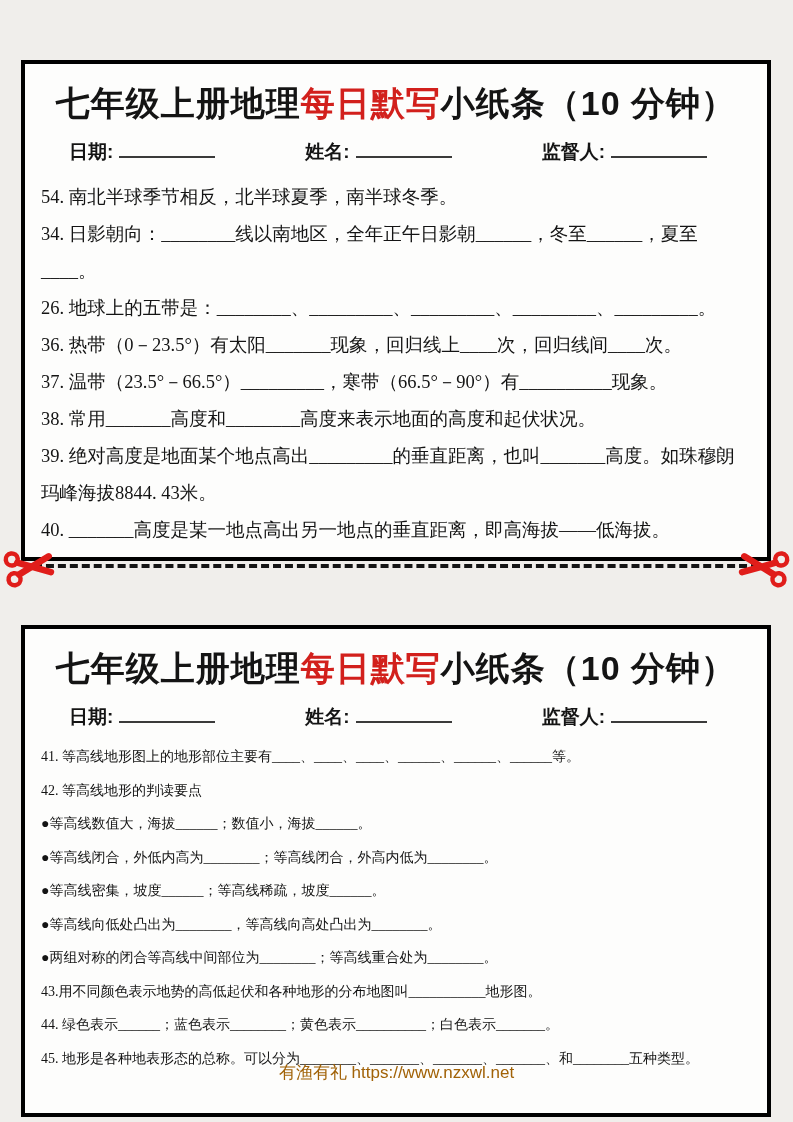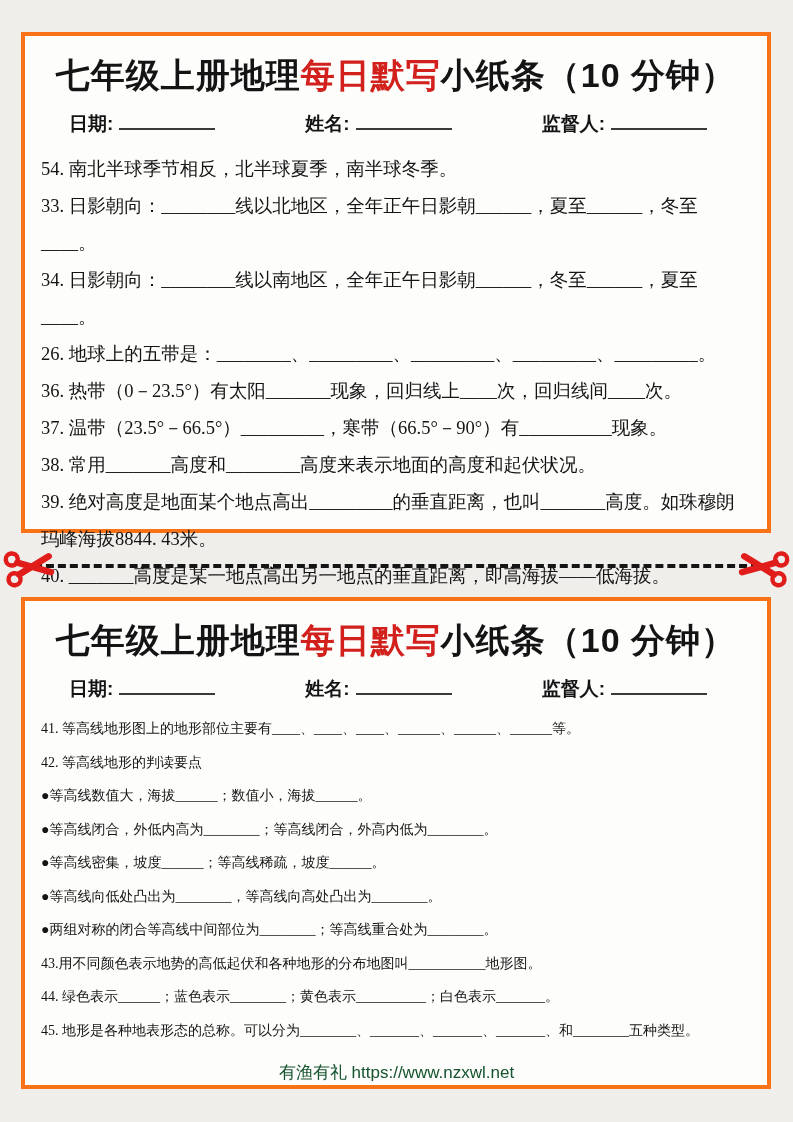--- a/index.html
+++ b/index.html
@@ -7,21 +7,22 @@
     width:793px;height:1122px;position:relative;
     background:#f0eeeb;
     font-family:"Liberation Serif","DejaVu Serif",serif;
     color:#141414;
     overflow:hidden;
   }
   .sheet{
     position:absolute;left:21px;width:750px;
     box-sizing:border-box;
     background:#fdfdfc;
-    border:4px solid #f97316;
+    border:4px solid #000000;
+    margin-top:28px;
   }
   .sheet.first{top:32px;height:501px;}
   .sheet.second{top:597px;height:492px;}
   .title{
     text-align:center;
     font-family:"Liberation Sans","DejaVu Sans",sans-serif;
     font-weight:900;
     font-size:34px;
     letter-spacing:1px;
     margin:17px 6px 10px 6px;
@@ -57,39 +58,38 @@
   .scissors{
     position:absolute;top:0;width:52px;height:46px;
   }
   .scissors.left{left:4px;transform:rotate(-8deg);}
   .scissors.right{right:4px;transform:scaleX(-1) rotate(-8deg);}
   .watermark{
     position:absolute;left:0;top:1061px;width:793px;
     text-align:center;
     font-family:"Liberation Sans","DejaVu Sans",sans-serif;
     font-size:17px;
-    color:#14532d;
+    color:#a16207;
     z-index:5;
   }
 </style>
 </head>
 <body>
 
 <div class="sheet first">
   <div class="title">
     <span>七年级上册地理</span><span class="red">每日默写</span><span>小纸条（10 分钟）</span>
   </div>
   <div class="fields">
     <span class="field"><span>日期:</span><span class="blank"></span></span>
     <span class="field"><span>姓名:</span><span class="blank"></span></span>
     <span class="field"><span>监督人:</span><span class="blank"></span></span>
   </div>
   <div class="lines">
     <p>54. 南北半球季节相反，北半球夏季，南半球冬季。</p>
-    <p>33. 日影朝向：________线以北地区，全年正午日影朝______，夏至______，冬至____。</p>
     <p>34. 日影朝向：________线以南地区，全年正午日影朝______，冬至______，夏至____。</p>
     <p>26. 地球上的五带是：________、_________、_________、_________、_________。</p>
     <p>36. 热带（0－23.5°）有太阳_______现象，回归线上____次，回归线间____次。</p>
     <p>37. 温带（23.5°－66.5°）_________，寒带（66.5°－90°）有__________现象。</p>
     <p>38. 常用_______高度和________高度来表示地面的高度和起伏状况。</p>
     <p>39. 绝对高度是地面某个地点高出_________的垂直距离，也叫_______高度。如珠穆朗玛峰海拔8844. 43米。</p>
     <p>40. _______高度是某一地点高出另一地点的垂直距离，即高海拔——低海拔。</p>
   </div>
 </div>
 

